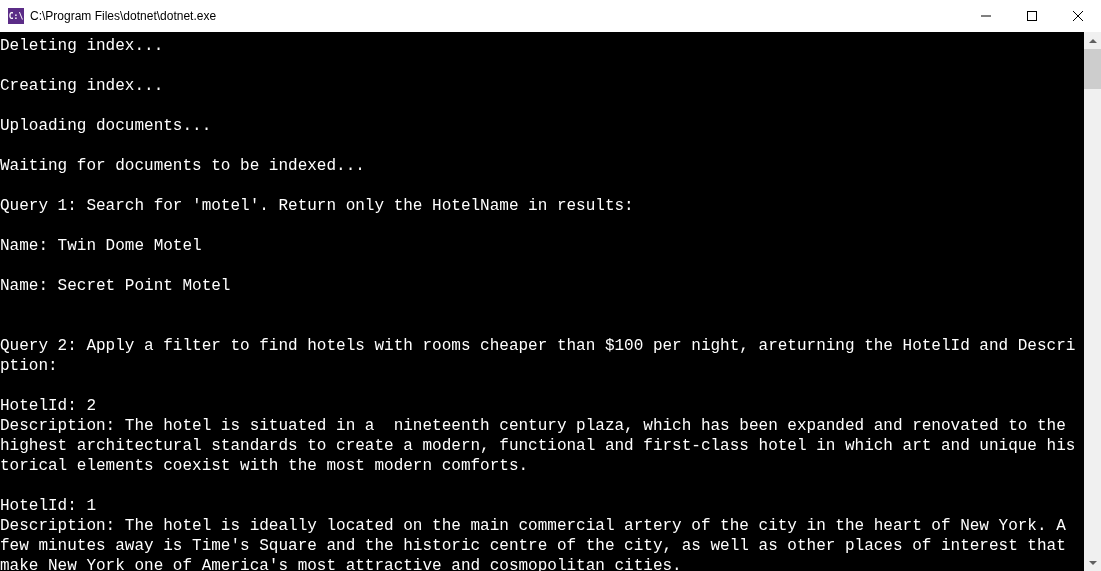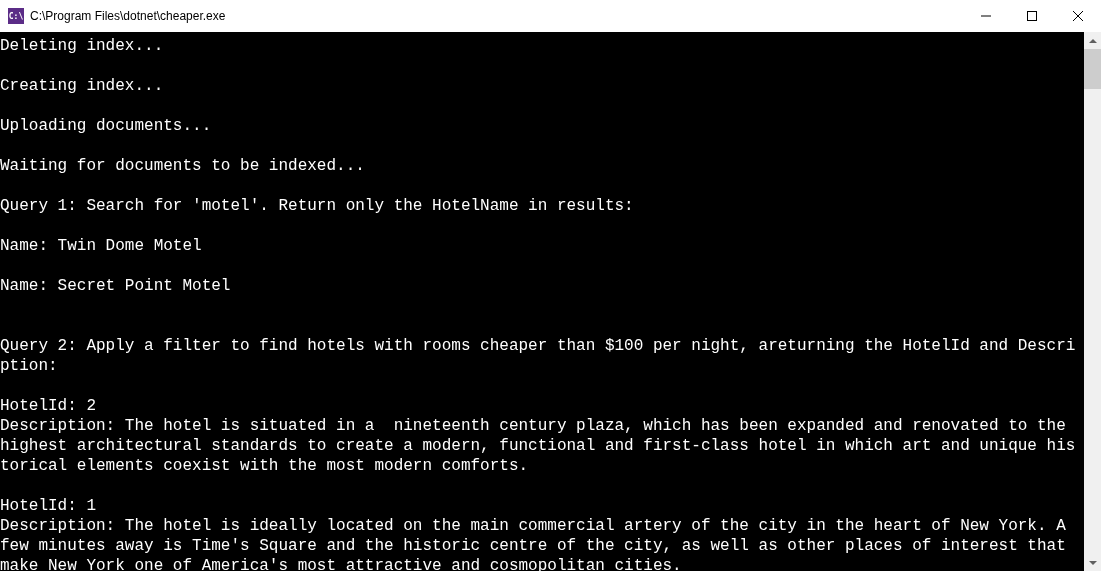--- a/index.html
+++ b/index.html
@@ -109,21 +109,21 @@
       width: 17px;
       height: 40px;
       background: #cdcdcd;
     }
   </style>
 </head>
 <body>
 
 <div class="titlebar">
   <div class="titlebar-icon">C:\</div>
-  <div class="titlebar-title">C:\Program Files\dotnet\cheaper.exe</div>
+  <div class="titlebar-title">C:\Program Files\dotnet\dotnet.exe</div>
   <div class="window-controls">
     <div class="window-btn">
       <svg width="10" height="10" viewBox="0 0 10 10">
           <line x1="0" y1="5" x2="10" y2="5" stroke="currentColor" stroke-width="1"></line>
         </svg>
     </div>
     <div class="window-btn">
       <svg width="10" height="10" viewBox="0 0 10 10">
           <rect x="0.5" y="0.5" width="9" height="9" fill="none" stroke="currentColor" stroke-width="1"></rect>
         </svg>

